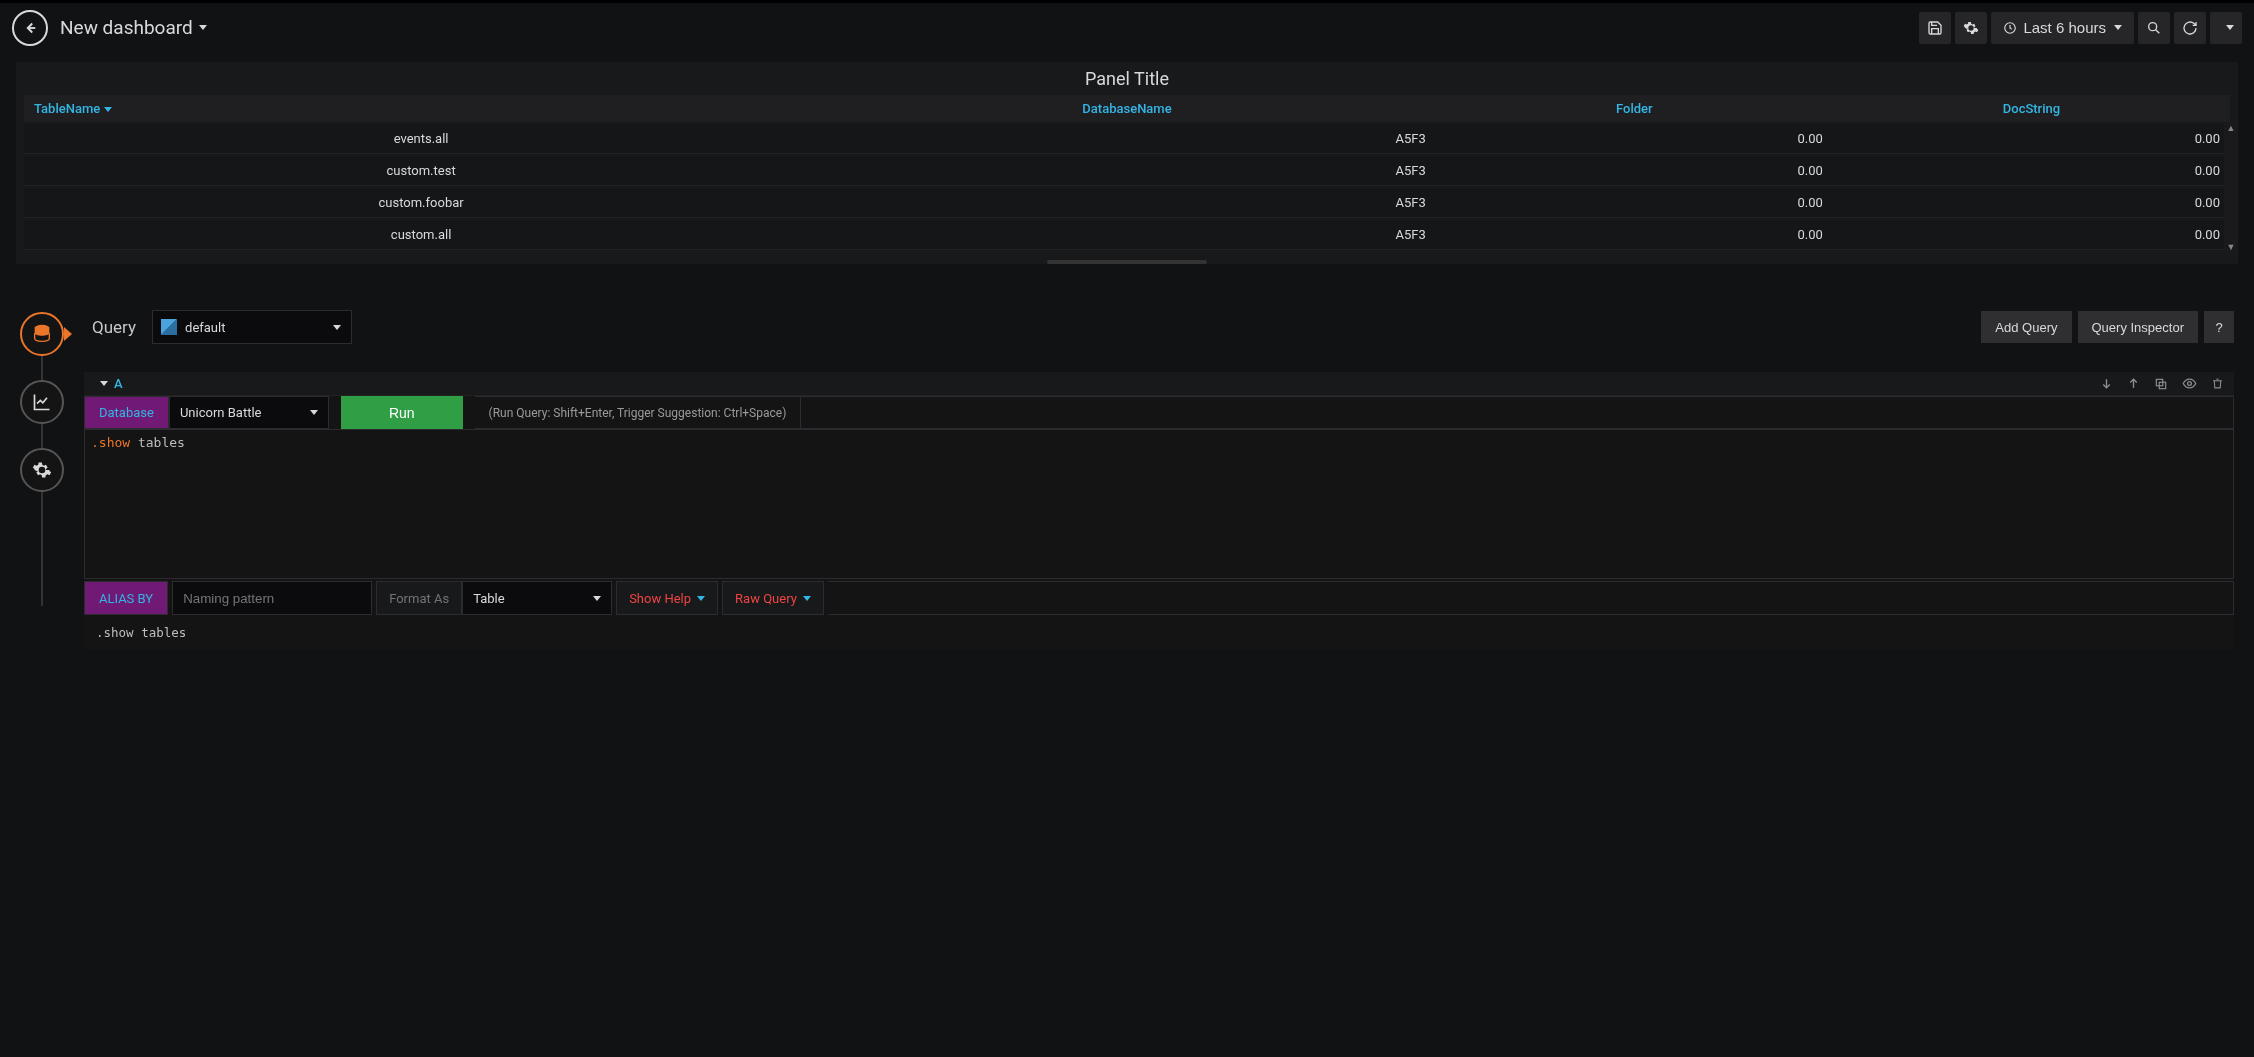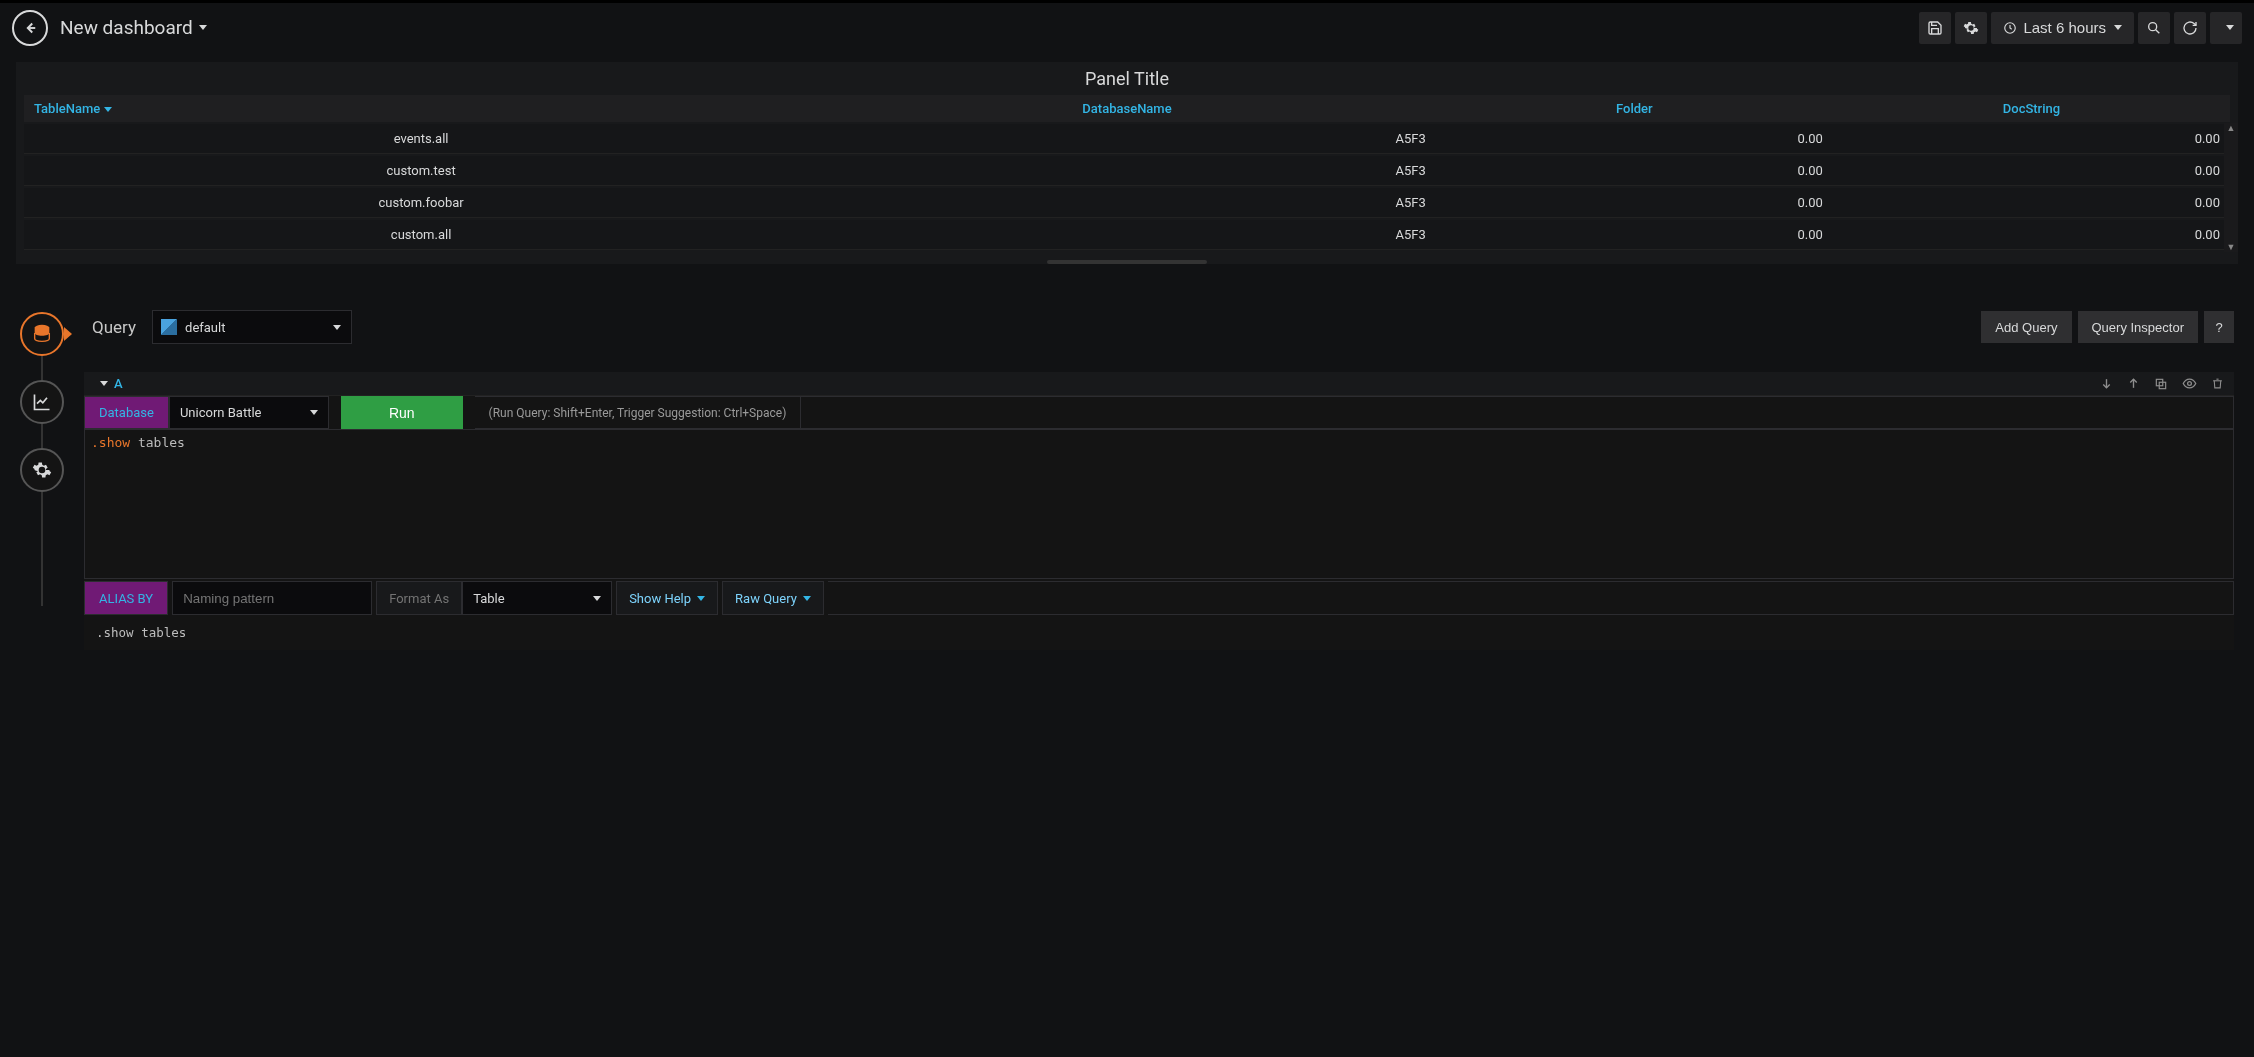--- a/index.html
+++ b/index.html
@@ -275,21 +275,21 @@
   background: #0b0b0d;
   border: 1px solid #2c2c30;
   color: #d8d9da;
   padding: 0 10px;
   min-width: 200px;
   margin-left: 4px;
 }
 .link-chip {
   background: #18191b;
   border: 1px solid #2c2c30;
-  color: #7dd3fc;
+  color: #ef4444;
   display: flex; align-items: center;
   padding: 0 12px;
   cursor: pointer;
   margin-left: 4px;
 }
 .link-chip .caret-down { border-top-color: #33b5e5; margin-left: 6px;}
 .raw-out {
   padding: 10px 12px;
   font-family: Menlo, Consolas, monospace;
   font-size: 12.5px;

